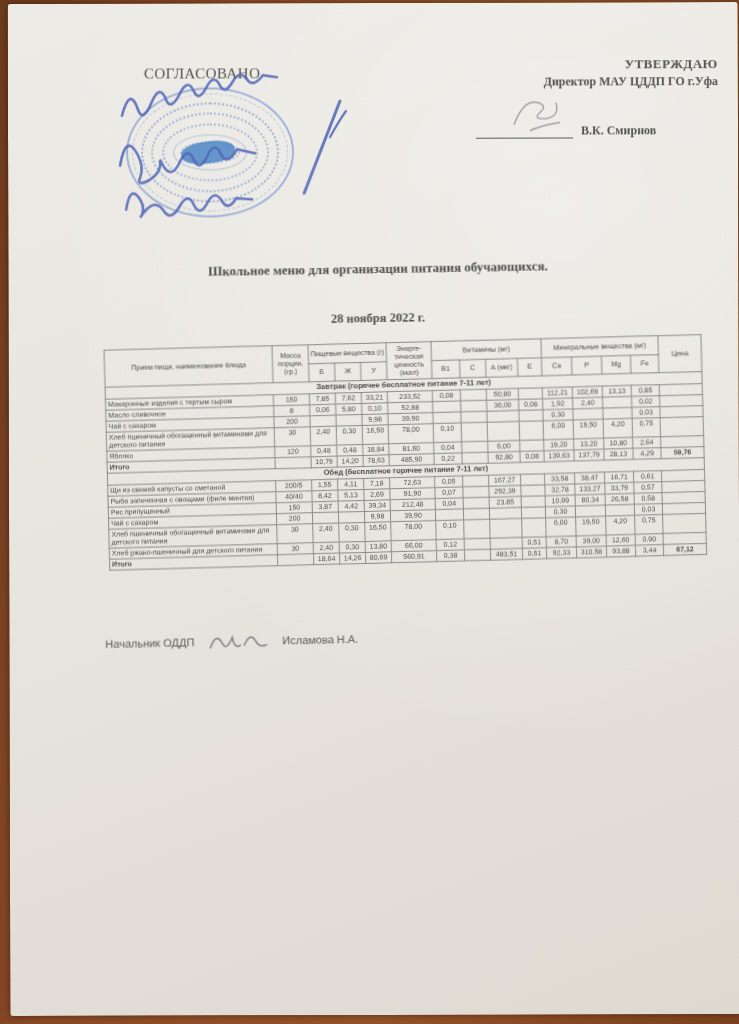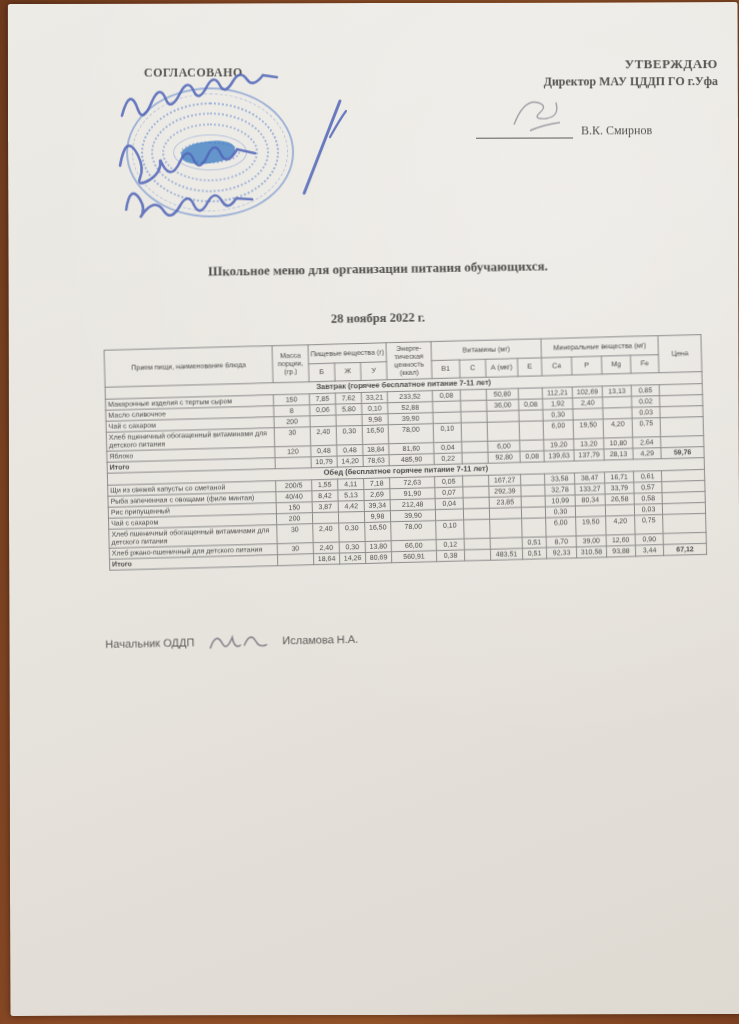--- a/index.html
+++ b/index.html
@@ -13,27 +13,27 @@
     position:absolute;left:9px;top:3px;right:0;bottom:9px;
     background:
       radial-gradient(120% 90% at 75% 20%, rgba(255,255,255,.28), rgba(255,255,255,0) 60%),
       linear-gradient(160deg,#edebe6 0%,#e8e5df 45%,#ded9d1 100%);
     border-radius:3px;
     box-shadow:0 0 6px rgba(0,0,0,.45);
     transform:rotate(-.15deg);
   }
   .inner{position:absolute;inset:0;filter:blur(.3px);color:#4c4b49;}
 
-  .agreed{position:absolute;left:136px;top:62px;font-size:12px;font-weight:bold;letter-spacing:.5px;color:#54534f;}
+  .agreed{position:absolute;left:136px;top:62px;font-size:15px;font-weight:normal;letter-spacing:.5px;color:#54534f;}
   .approve{position:absolute;left:420px;top:54px;width:290px;text-align:right;color:#54534f;}
   .approve .a1{font-size:13px;font-weight:bold;letter-spacing:.5px;}
   .approve .a2{font-size:12px;font-weight:bold;margin-top:2px;font-family:Liberation Serif, serif;}
   .sigrow{position:absolute;left:468px;top:118px;width:250px;color:#54534f;}
   .sigline{display:inline-block;width:97px;border-bottom:1.2px solid #5a5a58;height:12px;vertical-align:bottom;}
-  .signame{font-size:12px;font-weight:normal;margin-left:8px;}
+  .signame{font-size:12px;font-weight:bold;margin-left:8px;}
   .dir-sig{position:absolute;left:492px;top:88px;}
 
   .stamp{position:absolute;left:118px;top:84px;width:168px;height:130px;opacity:.85;}
   .stamp .ring{position:absolute;border-radius:50%;}
   .r1{inset:0;border:2.5px solid rgba(72,116,198,.55);}
   .r2{inset:6px;border:1.5px dashed rgba(72,116,198,.40);}
   .r3{inset:15px;border:2px dotted rgba(72,116,198,.55);}
   .r4{inset:25px;border:2px dotted rgba(72,116,198,.50);}
   .r5{inset:36px;border:2px dotted rgba(72,116,198,.48);}
   .r6{inset:47px;border:1.5px solid rgba(72,116,198,.38);}

